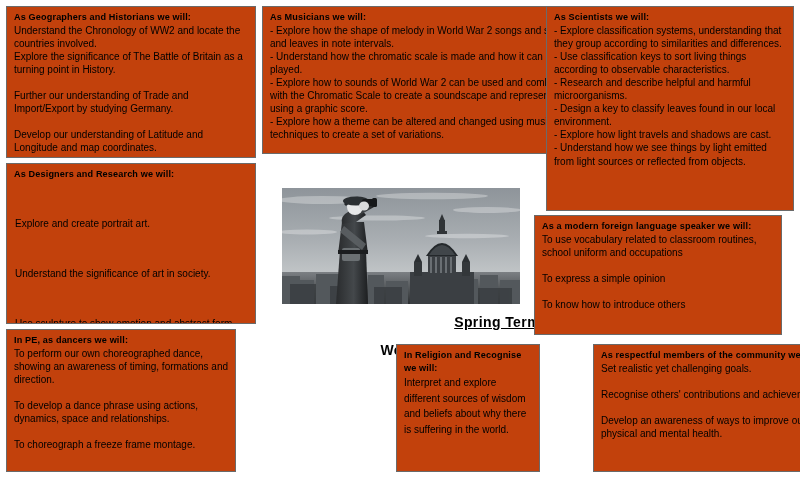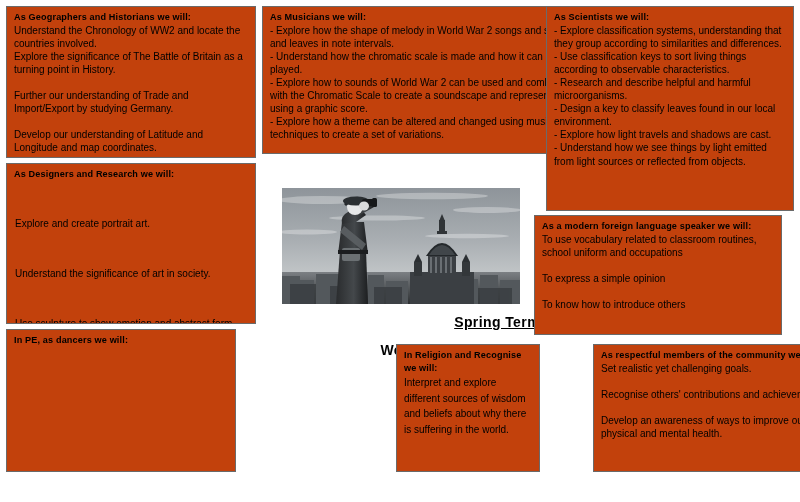--- a/index.html
+++ b/index.html
@@ -125,20 +125,25 @@
       <p class="para">Use sculpture to show emotion and abstract form.</p>
       
       
       
       
     </div>
   </div>
 
   <div class="box" id="box-pe">
     <div class="box-heading">In PE, as dancers we will:</div>
+    <div class="box-body">To perform our own choreographed dance, showing an awareness of timing, formations and direction.
+
+To develop a dance phrase using actions, dynamics, space and relationships.
+
+To choreograph a freeze frame montage.</div>
   </div>
 
   <div class="box" id="box-musicians">
     <div class="box-heading">As Musicians we will:</div>
     <div class="box-body">- Explore how the shape of melody in World War 2 songs and steps and leaves in note intervals.
 - Understand how the chromatic scale is made and how it can be played.
 - Explore how to sounds of World War 2 can be used and combined with the Chromatic Scale to create a soundscape and represented using a graphic score.
 - Explore how a theme can be altered and changed using musical techniques to create a set of variations.</div>
   </div>
 

